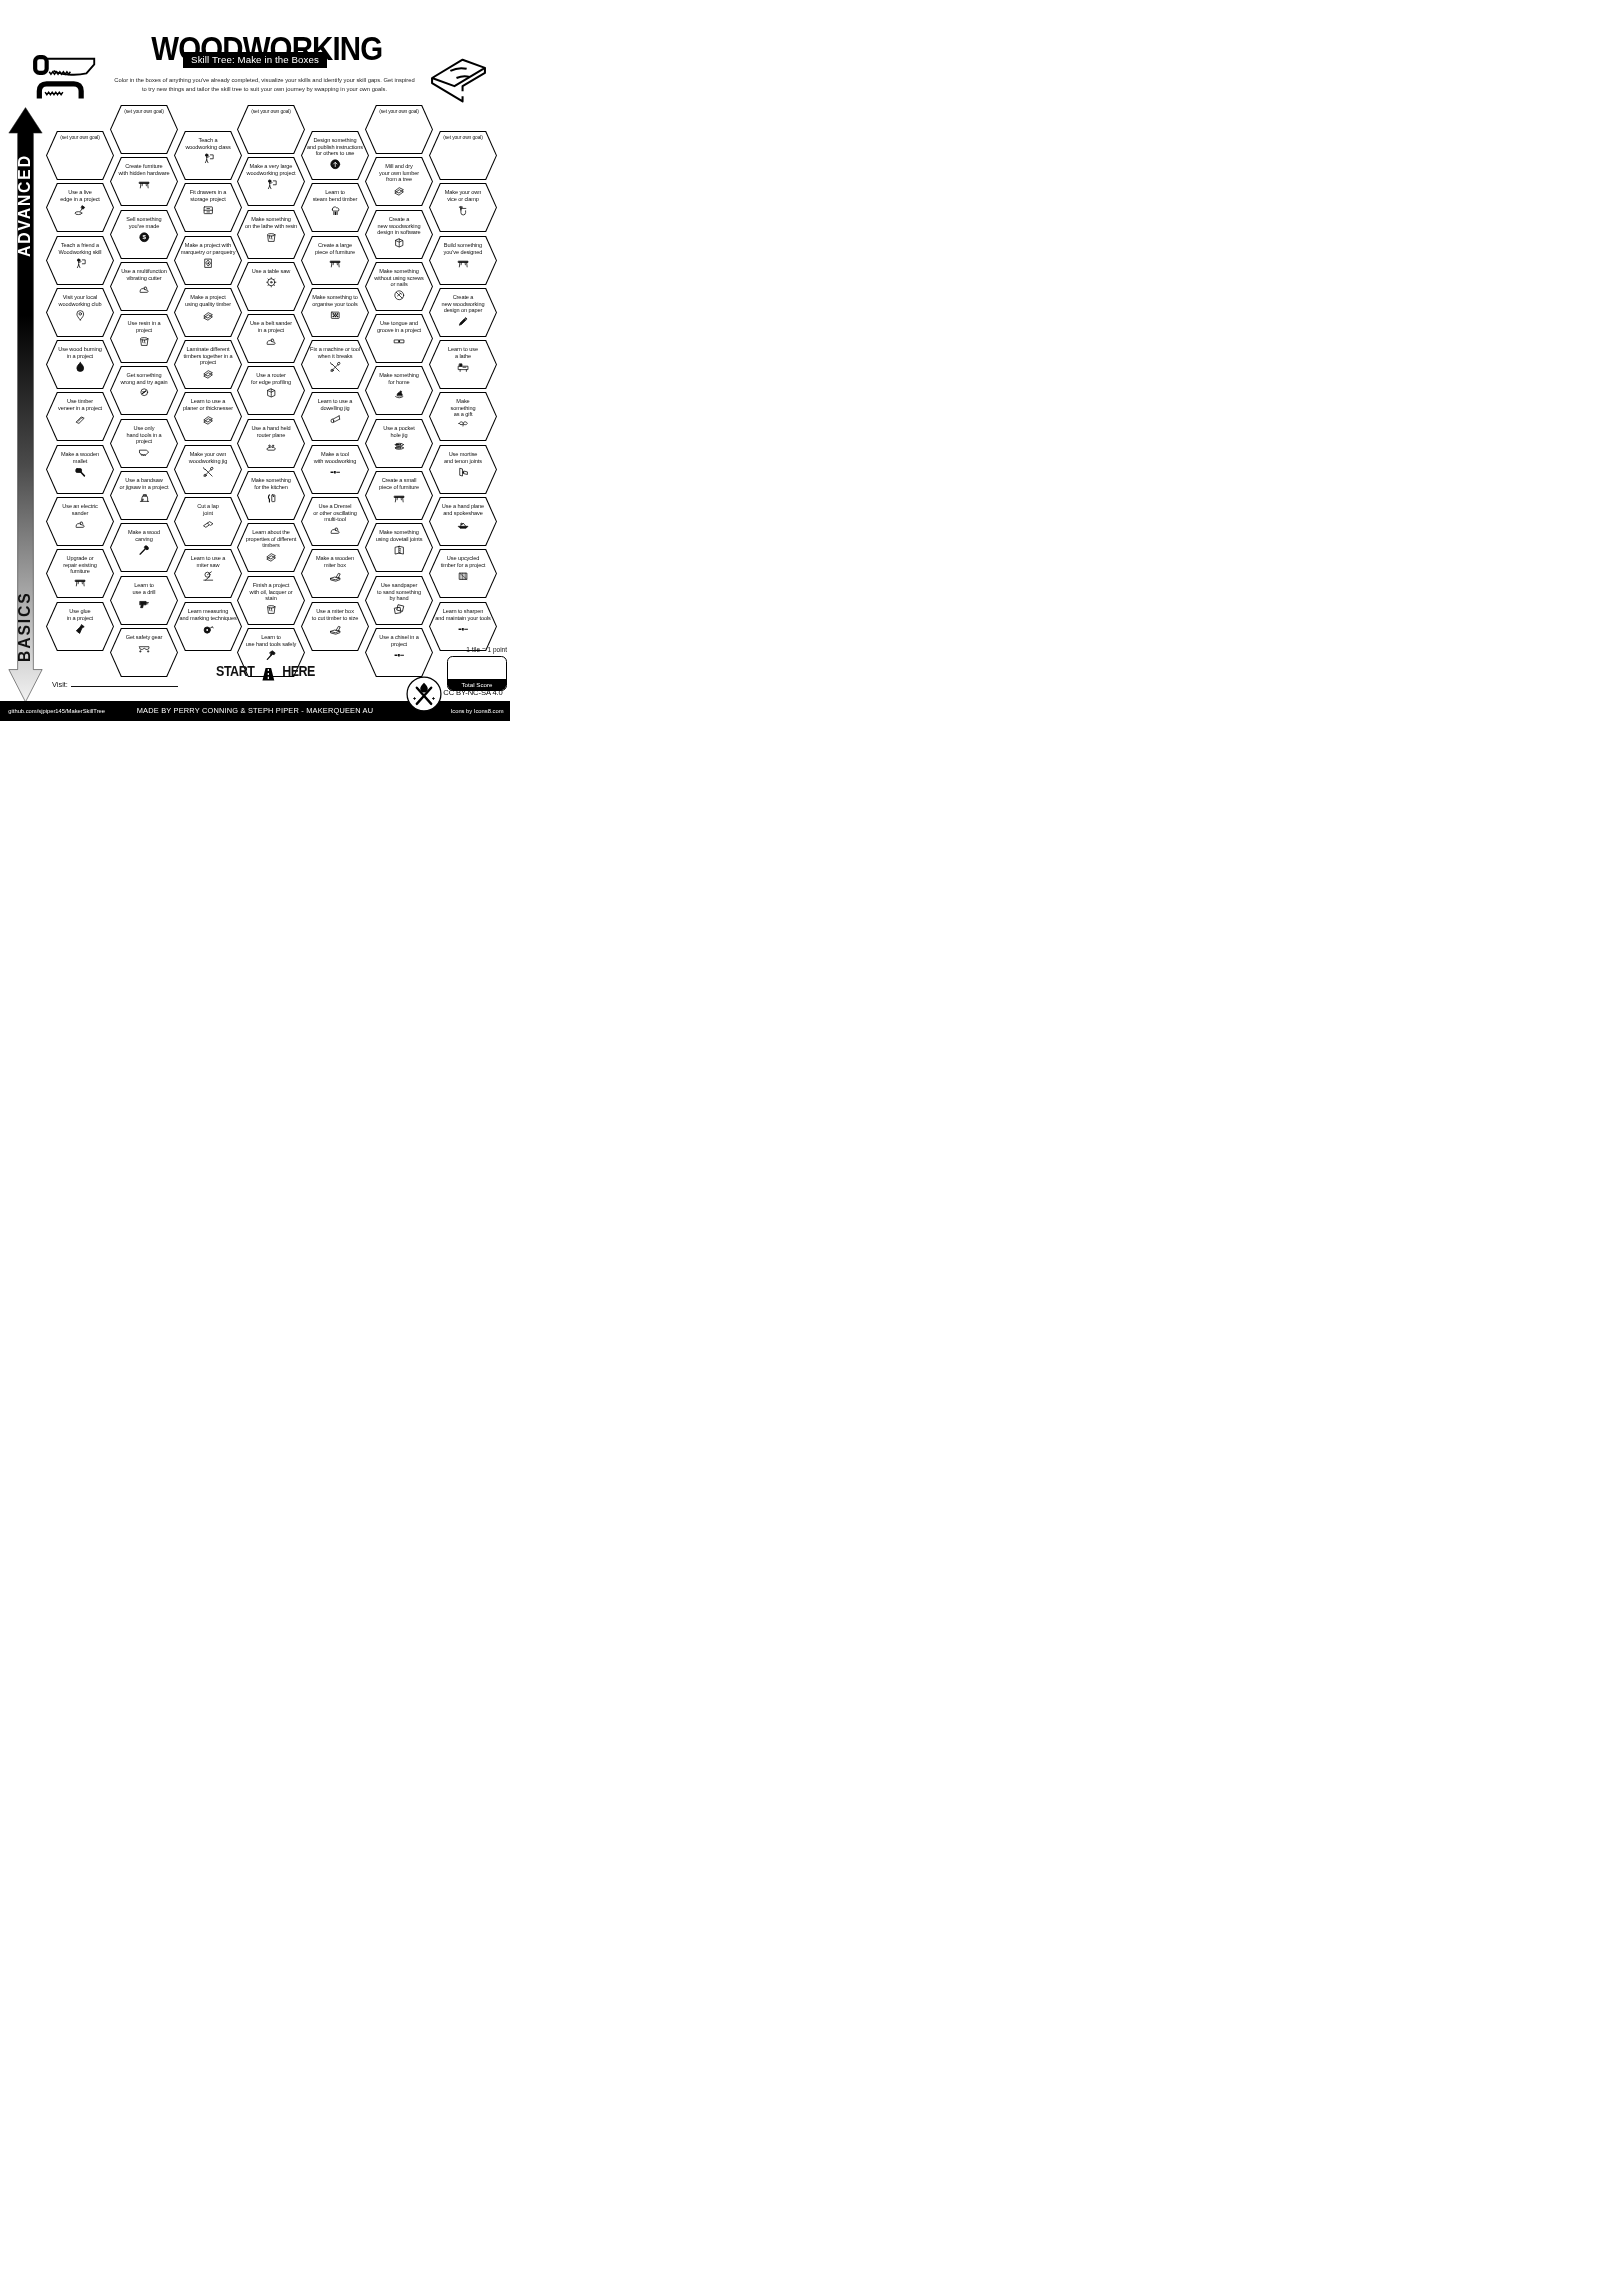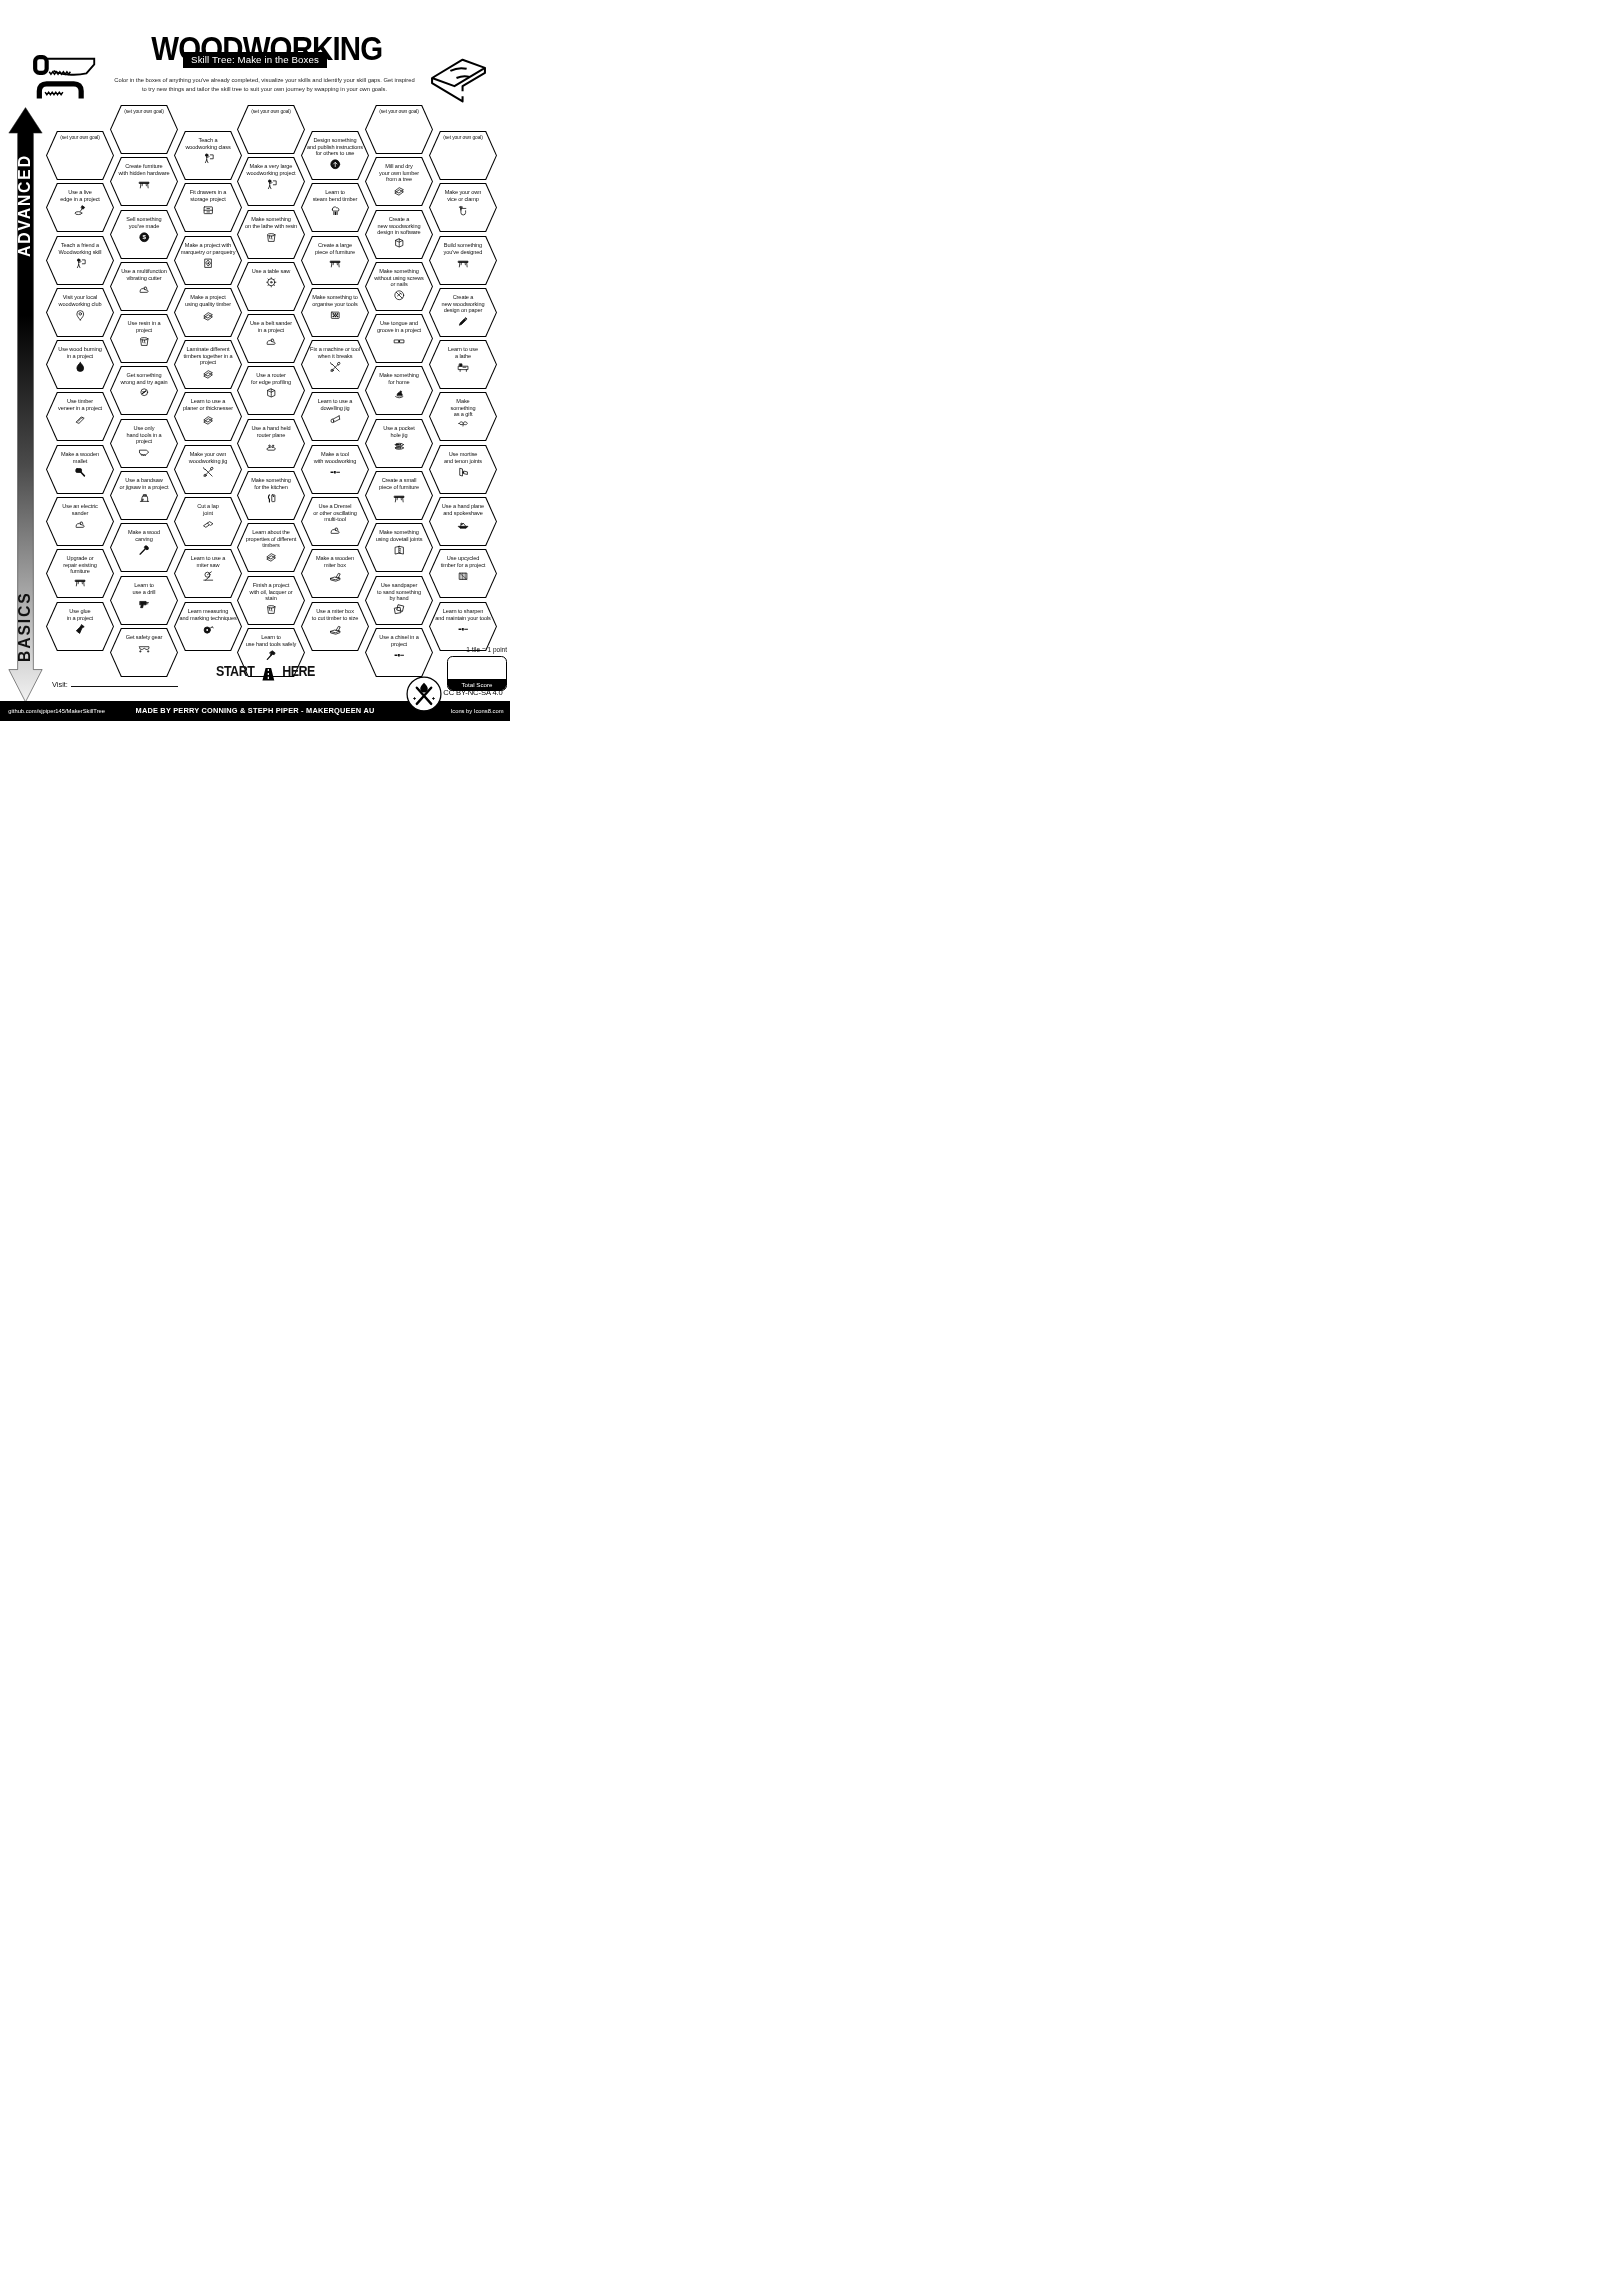--- a/index.html
+++ b/index.html
@@ -46,21 +46,21 @@
              border-radius:5.6px;overflow:hidden;background:#fff;box-sizing:border-box;}
   .score-band{position:absolute;left:0;right:0;bottom:0;height:11px;background:#000;color:#fff;
               font-size:6.2px;display:flex;align-items:center;justify-content:center;}
   .license{position:absolute;left:437px;top:688px;width:72px;text-align:center;font-size:7.6px;
            letter-spacing:-0.1px;color:#000;}
   .logo{position:absolute;left:406px;top:676px;width:36px;height:36px;z-index:5;}
   
   .footer{position:absolute;left:0;top:701px;width:100%;height:20.4px;background:#000;color:#fff;}
   .f-git{position:absolute;left:8.3px;top:0;line-height:20.4px;font-size:5.8px;}
   .f-credit{position:absolute;left:0;width:100%;text-align:center;line-height:20.4px;
-            font-size:7.4px;font-weight:700;letter-spacing:0.2px;}
+            font-size:7.4px;font-weight:400;letter-spacing:0.2px;}
   .f-icons{position:absolute;right:6.5px;top:0;line-height:20.4px;font-size:5.8px;}
 </style>
 </head>
 <body>
 
 <div class="page">
 
   <div class="deco" style="left:30.5px;top:54px;width:70px;height:46px;">
     <svg viewBox="0 0 64 44" fill="none" stroke="#000">
       <rect x="2.5" y="3" width="11" height="15" rx="4" stroke-width="4"></rect>

